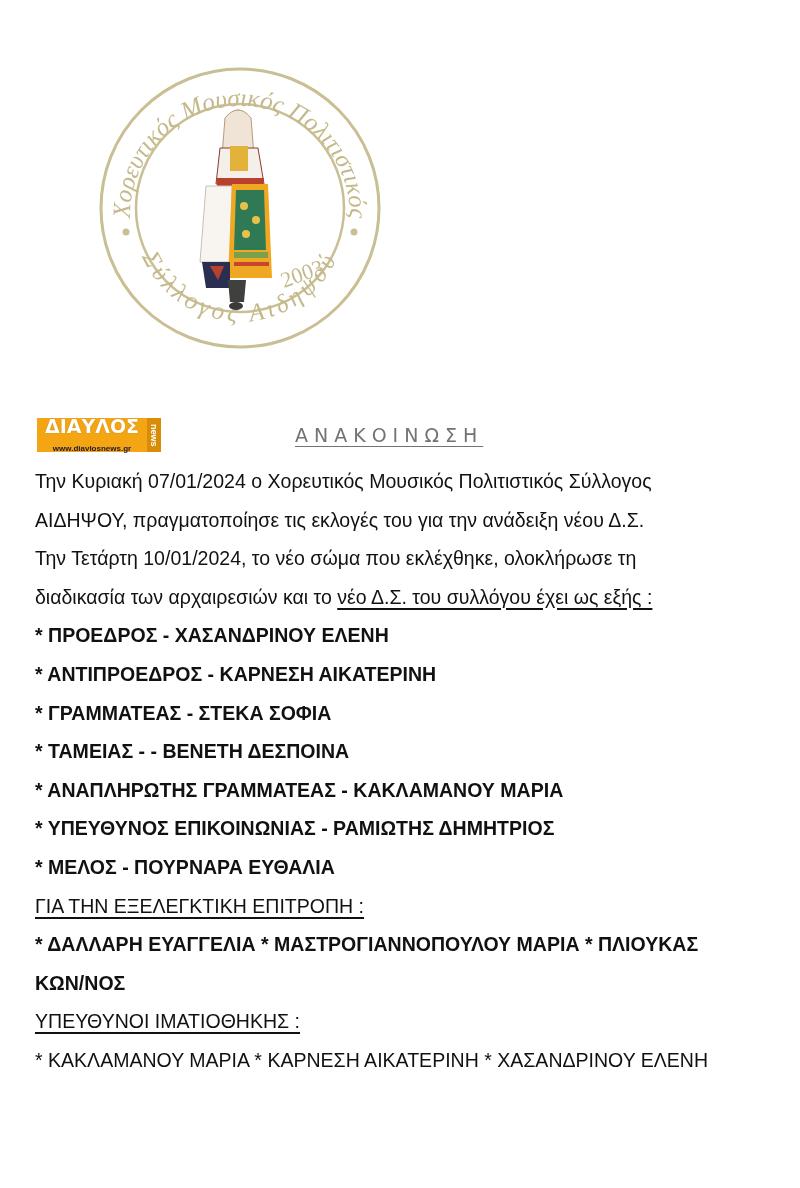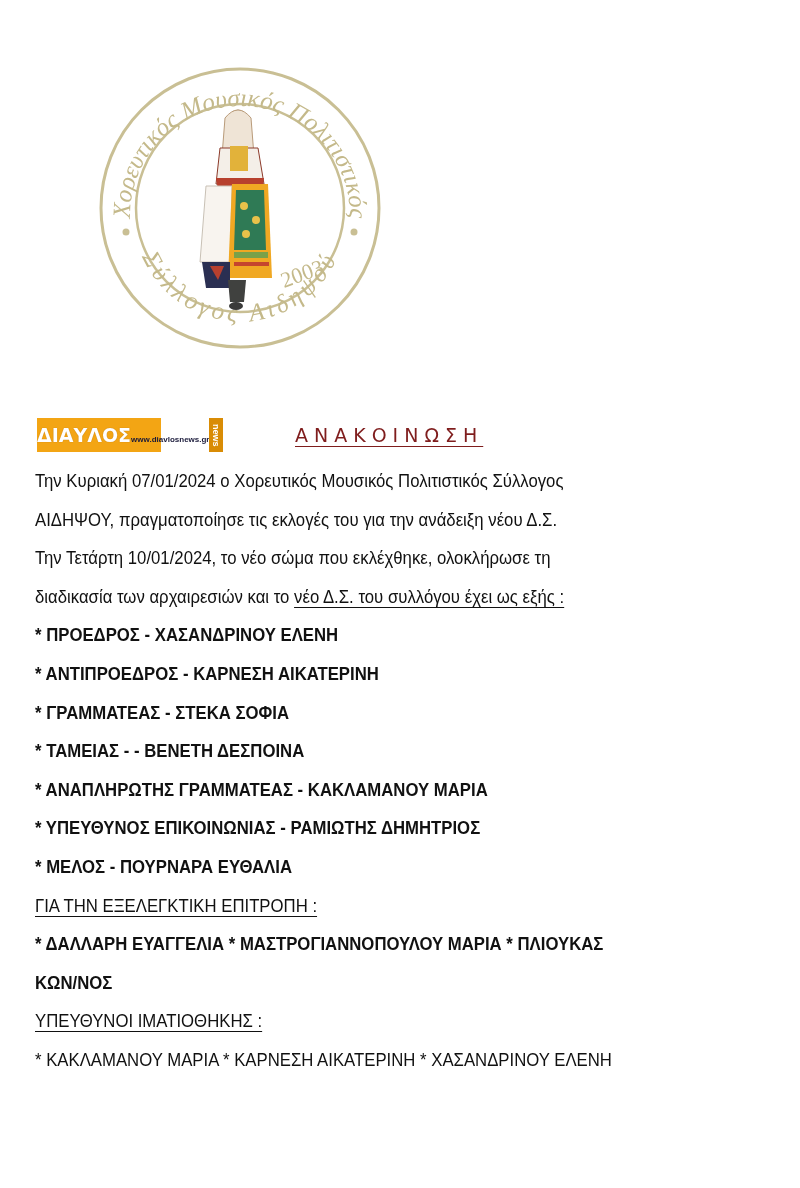--- a/index.html
+++ b/index.html
@@ -1,24 +1,24 @@
 <!DOCTYPE html>
 <html><head>
   <meta charset="utf-8">
   <style>
     html, body { margin: 0; padding: 0; background: #ffffff; }
     body { width: 800px; height: 1188px; position: relative; overflow: hidden; font-family: "Liberation Sans", sans-serif; color: #111; }
     .logo { position: absolute; left: 98px; top: 66px; width: 284px; height: 284px; }
     .badge { position: absolute; left: 37px; top: 418px; width: 124px; height: 34px; background: #f3a514; display: flex; align-items: stretch; }
-    .badge-main { flex: 1; display: flex; flex-direction: row; justify-content: center; align-items: center; }
+    .badge-main { flex: 1; display: flex; flex-direction: column; justify-content: center; align-items: center; }
     .badge-title { font-family: "DejaVu Sans", sans-serif; font-weight: bold; font-size: 19px; color: #ffffff; line-height: 18px; letter-spacing: 0px; text-shadow: 0 0 1px #b06a00; }
     .badge-url { font-family: "Liberation Sans", sans-serif; font-weight: bold; font-size: 8px; color: #1a1a3a; line-height: 9px; margin-top: 9px; }
     .badge-side { width: 14px; background: #d98c05; color: #fff; font-size: 9px; font-weight: bold; writing-mode: vertical-rl; text-align: center; line-height: 14px; font-family: "Liberation Sans", sans-serif; }
-    .heading { position: absolute; left: 295px; top: 424px; font-family: "DejaVu Sans", sans-serif; font-size: 19px; letter-spacing: 6px; text-decoration: underline; text-underline-offset: 4px; color: #7f1d1d; }
-    .body { position: absolute; left: 35px; top: 462px; width: 740px; font-family: "Liberation Sans", sans-serif; font-size: 18px; line-height: 38.6px; }
+    .heading { position: absolute; left: 295px; top: 424px; font-family: "DejaVu Sans", sans-serif; font-size: 19px; letter-spacing: 6px; text-decoration: underline; text-underline-offset: 4px; color: #737373; }
+    .body { position: absolute; left: 35px; top: 462px; width: 740px; font-family: "Liberation Sans", sans-serif; font-size: 21px; line-height: 38.6px; }
     .line { white-space: nowrap; transform: scaleX(0.93); transform-origin: left center; }
     .u { text-decoration: underline; text-underline-offset: 4px; }
     .b { font-weight: bold; }
   </style>
 </head>
 <body>
 
 <div class="logo">
   <svg width="284" height="284" viewBox="0 0 284 284">
     <defs>

